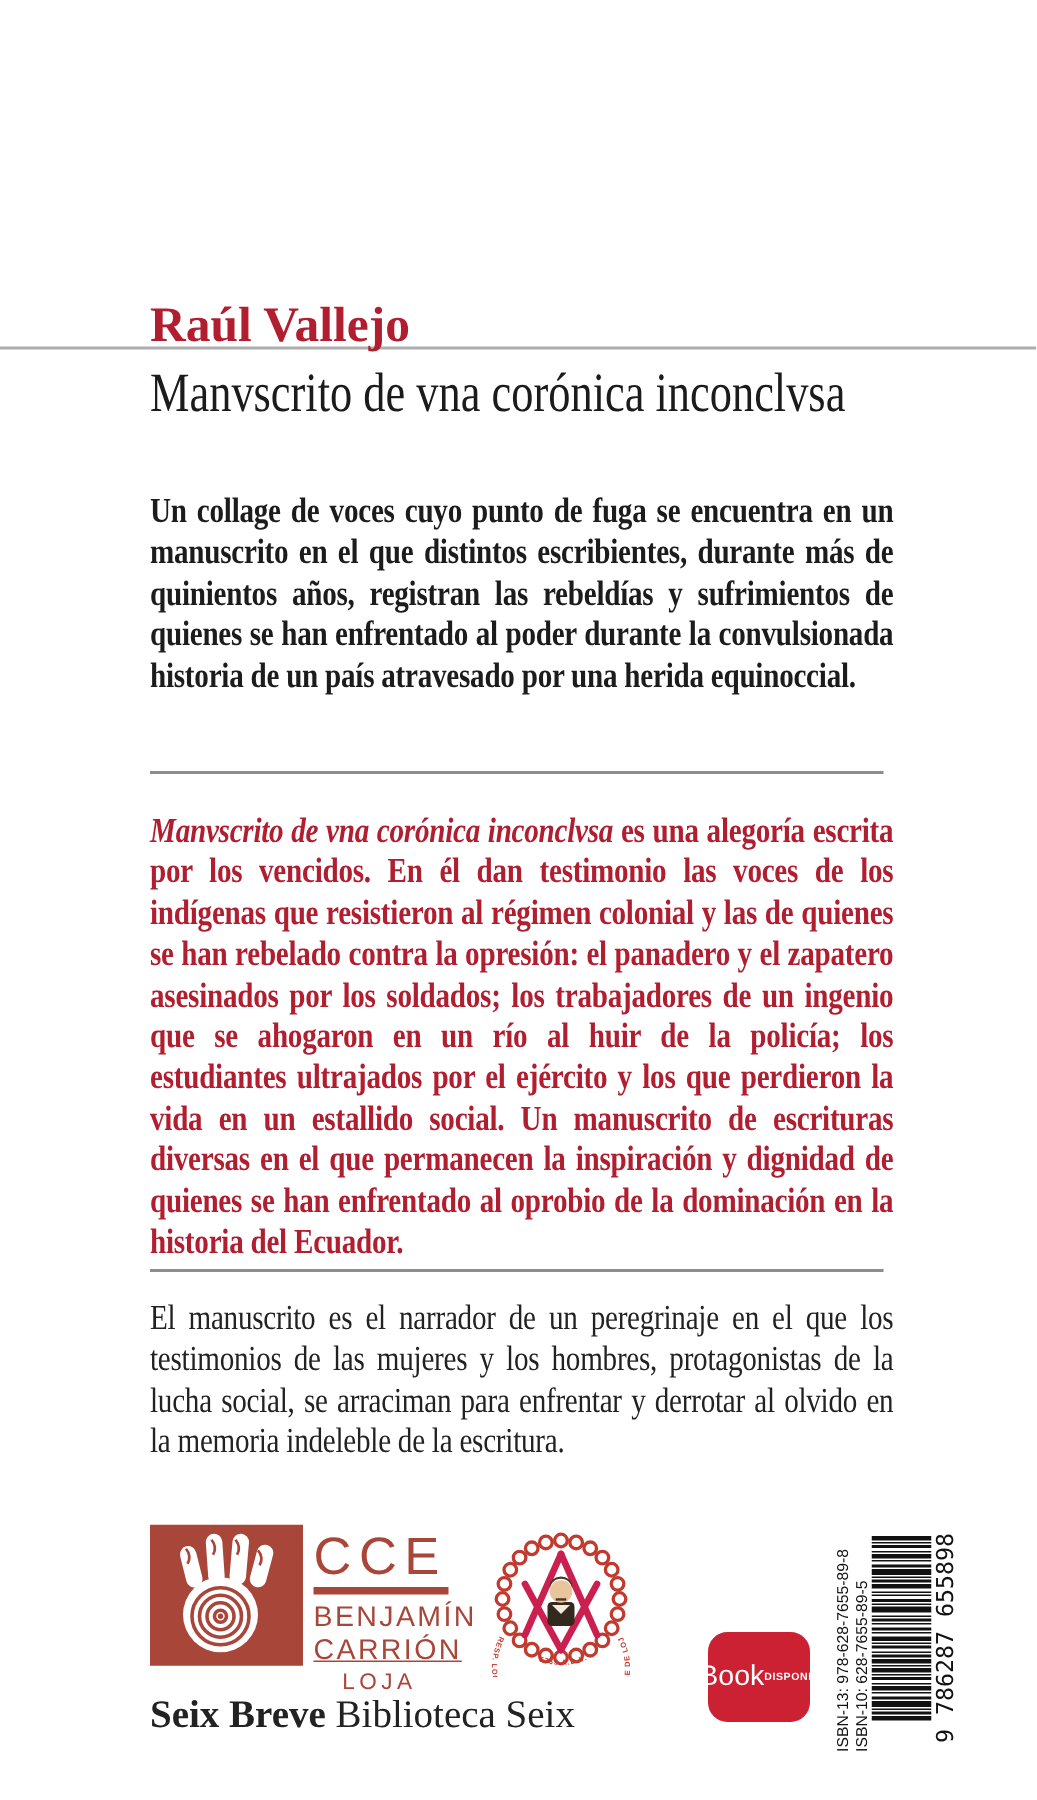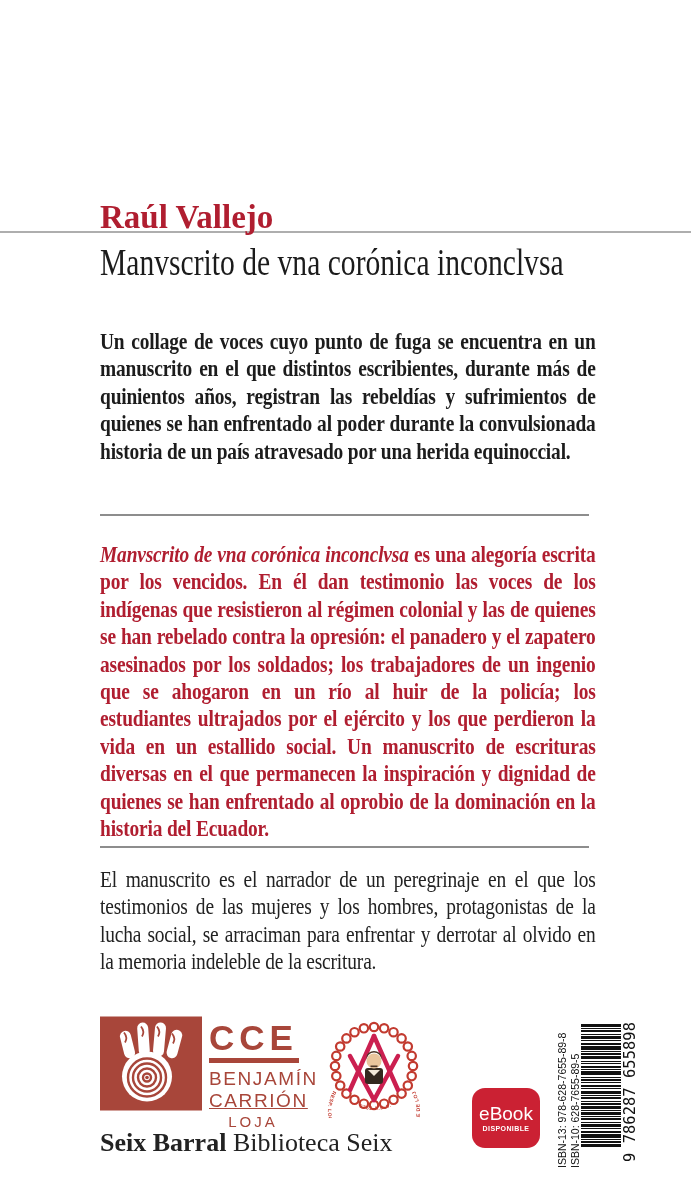--- a/index.html
+++ b/index.html
@@ -20,33 +20,33 @@
   #para1{top:328px;font-weight:700;color:#1c1c1c;}
   #para2{top:541px;font-weight:700;color:var(--text-red,#b01e30);}
   #para2 .lead{font-style:italic;}
   #para3{top:866px;font-weight:400;color:#222;}
   .divider{left:100px;width:489px;height:2px;background:var(--divider,#8d8d8d);}
   #divider1{top:514px;} #divider2{top:846px;}
   
   #cce-logo{left:100px;top:1016px;width:102px;height:95px;}
   #cce-text{left:209px;top:1020px;width:92px;color:var(--brick,#a8463a);
             font-family:"Liberation Sans", sans-serif;line-height:1;}
-  #cce-acronym{font-size:35px;font-weight:700;letter-spacing:5px;}
+  #cce-acronym{font-size:35px;font-weight:400;letter-spacing:5px;}
   #cce-underline{width:90px;height:5px;background:var(--brick,#a8463a);margin-top:3px;}
   .cce-name{font-size:19px;letter-spacing:1.6px;margin-top:6px;}
   .cce-name2{margin-top:3px;text-decoration:underline;}
   #cce-city{font-size:15px;font-weight:400;letter-spacing:3px;margin-top:4px;text-align:center;width:88px;}
   
   #seal{left:322px;top:1014px;width:104px;height:104px;}
   #seal text{font-family:"Liberation Sans", sans-serif;font-weight:700;fill:var(--seal-red,#c23a2f);}
   
   #ebook-badge{left:472px;top:1088px;width:68px;height:60px;border-radius:13px;
                background:var(--badge-red,#cb2133);color:#fff;text-align:center;
                font-family:"Liberation Sans", sans-serif;
-               display:flex;flex-direction:column;justify-content:center;align-items:center;}
+               display:flex;flex-direction:row;justify-content:center;align-items:center;}
   #ebook-label{font-size:19px;line-height:20px;}
   #ebook-sublabel{font-size:7px;font-weight:700;letter-spacing:.4px;margin-top:1px;}
   
   .rot-ccw{transform-origin:0 0;transform:rotate(-90deg) translateX(-100%);}
   #isbn-block{left:556px;top:1026px;width:142px;height:26px;
               font-family:"Liberation Sans", sans-serif;font-size:10.5px;line-height:13px;
               color:#111;white-space:nowrap;}
   #barcode-svg{left:581px;top:1023px;width:40px;height:128px;}
   #barcode-number{left:621px;top:1028px;width:134px;height:20px;
                   font-family:"DejaVu Sans Mono", monospace;font-size:15.5px;color:#111;white-space:nowrap;}
@@ -204,15 +204,15 @@
         <rect x="0" y="108" width="40" height="2"></rect>
         <rect x="0" y="111" width="40" height="4"></rect>
         <rect x="0" y="116" width="40" height="1"></rect>
         <rect x="0" y="118" width="40" height="2"></rect>
         <rect x="0" y="121" width="40" height="3"></rect>
       </g>
   </svg>
 
   <div id="barcode-number" class="abs rot-ccw">9 786287 655898</div>
 
-  <div id="imprint" class="abs"><span class="b">Seix Barral</span><span> </span><span>Biblioteca Seix</span></div>
+  <div id="imprint" class="abs"><span class="b">Seix Breve</span><span> </span><span>Biblioteca Seix</span></div>
 
 </div>
 
 </body></html>

